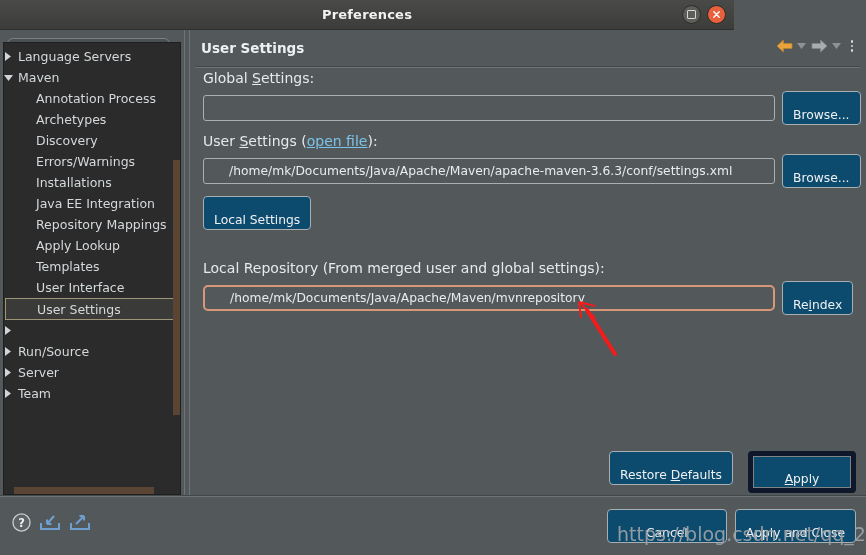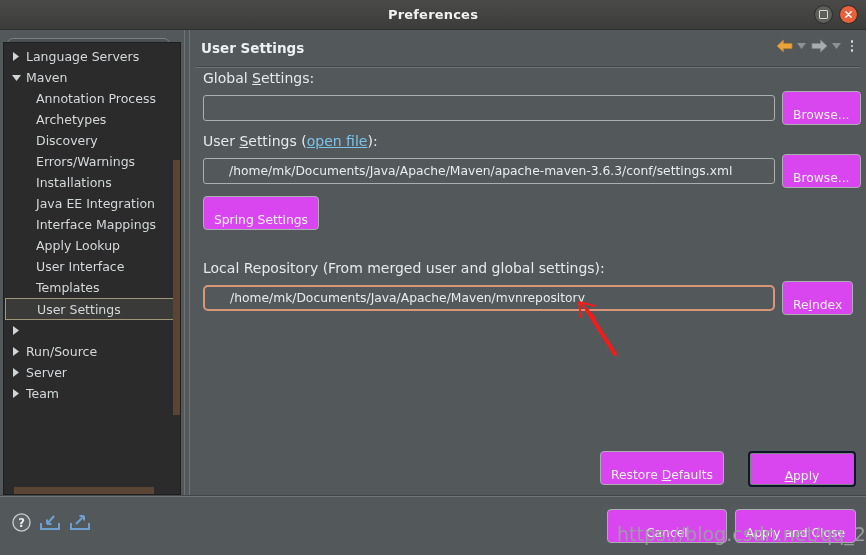--- a/index.html
+++ b/index.html
@@ -11,21 +11,21 @@
   }
   #app {
     position: relative;
     width: 866px; height: 555px;
     background: #53585b;
   }
 
   
   .titlebar {
     position: absolute; left: 0; top: 0;
-    width: 866px; height: 30px;
+    width: 734px; height: 30px;
     background: linear-gradient(to bottom, #4a4a48 0%, #3c3c3a 100%);
     border-bottom: 1px solid #2e2e2c;
     display: flex; align-items: center; justify-content: center;
   }
   .title-text {
     font-size: 13px; font-weight: bold; color: #f2f2f2;
     letter-spacing: .2px;
   }
   .win-buttons {
     position: absolute; right: 8px; top: 5px;
@@ -71,21 +71,21 @@
   }
   .tree {
     position: absolute; left: 0; top: 3px;
     width: 170px;
   }
   .tree-item {
     height: 21px;
     display: flex; align-items: center;
     color: #d4d9dc; font-size: 12.5px;
     white-space: nowrap;
-    padding-left: 8px;
+    padding-left: 0;
   }
   .tree-item.child { padding-left: 32px; }
   .tree-item.selected {
     background: #3a3a38;
     border: 1px solid #9f9577;
     height: 22px;
     margin-left: 1px;
     width: 169px;
     padding-left: 31px;
   }
@@ -174,38 +174,38 @@
     font-family: "DejaVu Sans", sans-serif;
     outline: none;
   }
   .field.wide { width: 572px; padding-left: 25px; }
   .field.focus {
     border: 2px solid #d9977a;
     border-radius: 5px;
   }
   .btn {
     height: 26px;
-    background: #d946ef;
+    background: #0c4a6e;
     border: 1px solid #a9aeb1;
     border-radius: 4px;
     color: #eef1f2; font-size: 12.3px;
     padding: 16px 10px;
     cursor: pointer;
     font-family: "DejaVu Sans", sans-serif;
     white-space: nowrap;
   }
   .btn u { text-decoration: underline; }
-  .btn.focus-ring { border: 2px solid #0f172a; box-shadow: 0 0 0 1px #7e8386 inset; }
+  .btn.focus-ring { border: 5px solid #0f172a; box-shadow: 0 0 0 1px #7e8386 inset; }
 
   .gap-sm { height: 8px; }
   .gap-lg { height: 30px; }
 
   .bottom-btns {
     position: absolute; right: 10px; top: 421px;
-    display: flex; gap: 24px;
+    display: flex; gap: 15px;
   }
   .btn-lg { height: 27px; min-width: 108px; text-align: center; }
 
   
   .footer-hr {
     position: absolute; left: 0; top: 495px; width: 866px; height: 2px;
     border-top: 1px solid #42474a;
     border-bottom: 1px solid #6e7376;
   }
   .footer {
@@ -287,30 +287,30 @@
         <div class="tree-item child">
           <span>Errors/Warnings</span>
         </div>
         <div class="tree-item child">
           <span>Installations</span>
         </div>
         <div class="tree-item child">
           <span>Java EE Integration</span>
         </div>
         <div class="tree-item child">
-          <span>Interface Mappings</span>
+          <span>Repository Mappings</span>
         </div>
         <div class="tree-item child">
           <span>Apply Lookup</span>
         </div>
         <div class="tree-item child">
+          <span>Templates</span>
+        </div>
+        <div class="tree-item child">
           <span>User Interface</span>
-        </div>
-        <div class="tree-item child">
-          <span>Templates</span>
         </div>
         <div class="tree-item child selected">
           <span>User Settings</span>
         </div>
         <div class="tree-item">
           <span class="arrow">
             <svg width="8" height="9" viewBox="0 0 8 9">
               <path d="M1 0 L7 4.5 L1 9 Z" fill="#cfd4d7"></path>
             </svg>
           </span>
@@ -395,21 +395,21 @@
 
       <div class="lbl"><span>User </span><u>S</u><span>ettings (</span><span class="link">open file</span><span>):</span></div>
       <div class="row">
         <input class="field wide" type="text" value="/home/mk/Documents/Java/Apache/Maven/apache-maven-3.6.3/conf/settings.xml" style="">
         <button class="btn">Browse...</button>
       </div>
 
       <div class="gap-sm"></div>
 
       <div class="row">
-        <button class="btn">Spring Settings</button>
+        <button class="btn">Local Settings</button>
       </div>
 
       <div class="gap-lg"></div>
 
       <div class="lbl">Local Repository (From merged user and global settings):</div>
       <div class="row">
         <input class="field wide focus" type="text" value="/home/mk/Documents/Java/Apache/Maven/mvnrepository" style="">
         <button class="btn"><span>Re</span><u>i</u><span>ndex</span></button>
       </div>
     </div>

